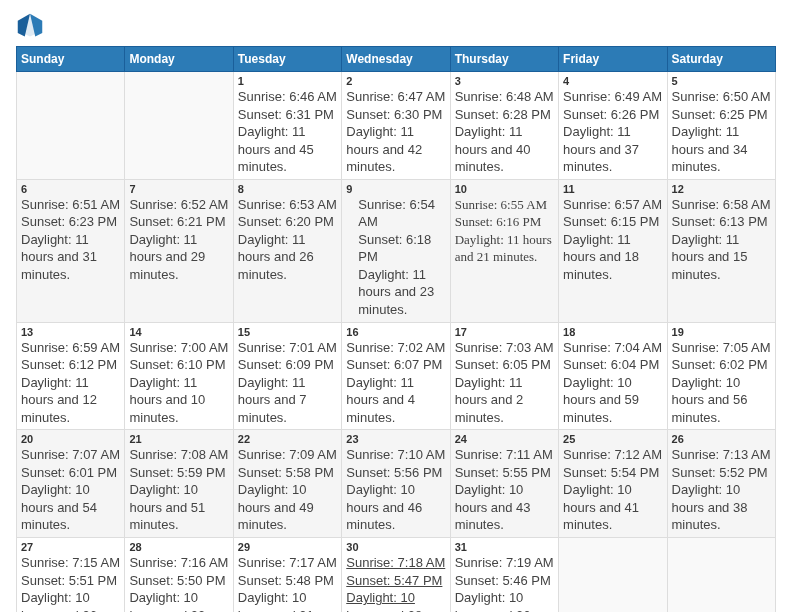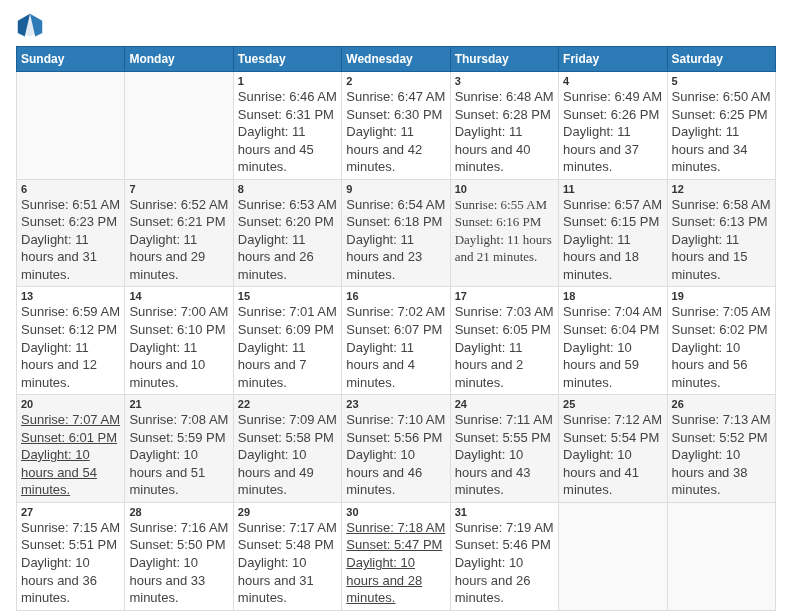--- a/index.html
+++ b/index.html
@@ -181,21 +181,21 @@
 Daylight: 11 hours and 29 minutes.</div>
           </td>
           <td>
             <span class="day-num">8</span>
             <div class="day-info" style="white-space: pre-line;">Sunrise: 6:53 AM
 Sunset: 6:20 PM
 Daylight: 11 hours and 26 minutes.</div>
           </td>
           <td>
             <span class="day-num">9</span>
-            <div class="day-info" style="white-space: pre-line;">Sunrise: 6:54 AM
+            <div class="day-info" style="white-space: pre-line; margin-left: 12px;">Sunrise: 6:54 AM
 Sunset: 6:18 PM
 Daylight: 11 hours and 23 minutes.</div>
           </td>
           <td>
             <span class="day-num">10</span>
             <div class="day-info" style="white-space: pre-line; font-family: Liberation Serif, serif;">Sunrise: 6:55 AM
 Sunset: 6:16 PM
 Daylight: 11 hours and 21 minutes.</div>
           </td>
           <td>
@@ -251,21 +251,21 @@
           <td>
             <span class="day-num">19</span>
             <div class="day-info" style="white-space: pre-line;">Sunrise: 7:05 AM
 Sunset: 6:02 PM
 Daylight: 10 hours and 56 minutes.</div>
           </td>
         </tr>
         <tr>
           <td>
             <span class="day-num">20</span>
-            <div class="day-info" style="white-space: pre-line; text-decoration: underline;">Sunrise: 7:07 AM
+            <div class="day-info" style="white-space: pre-line;">Sunrise: 7:07 AM
 Sunset: 6:01 PM
 Daylight: 10 hours and 54 minutes.</div>
           </td>
           <td>
             <span class="day-num">21</span>
             <div class="day-info" style="white-space: pre-line;">Sunrise: 7:08 AM
 Sunset: 5:59 PM
 Daylight: 10 hours and 51 minutes.</div>
           </td>
           <td>

